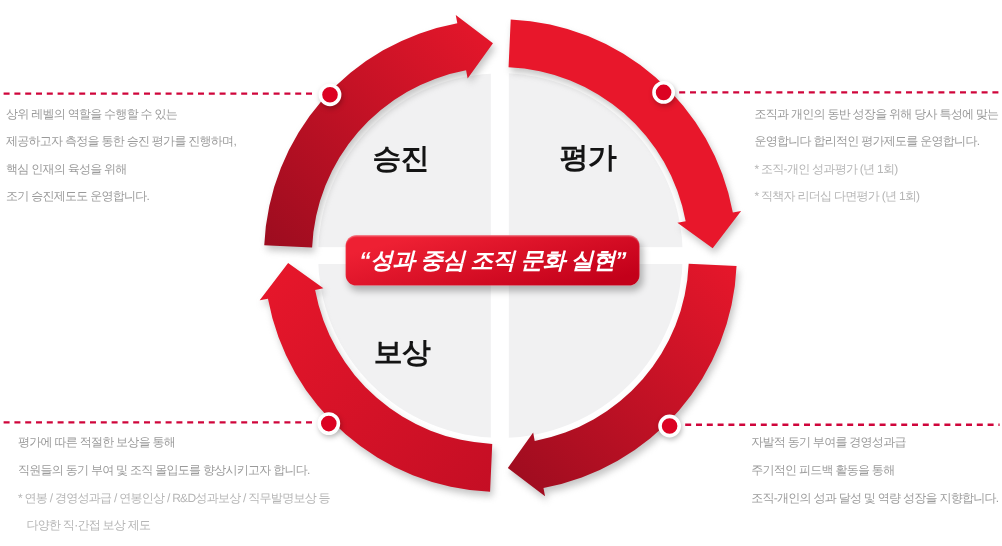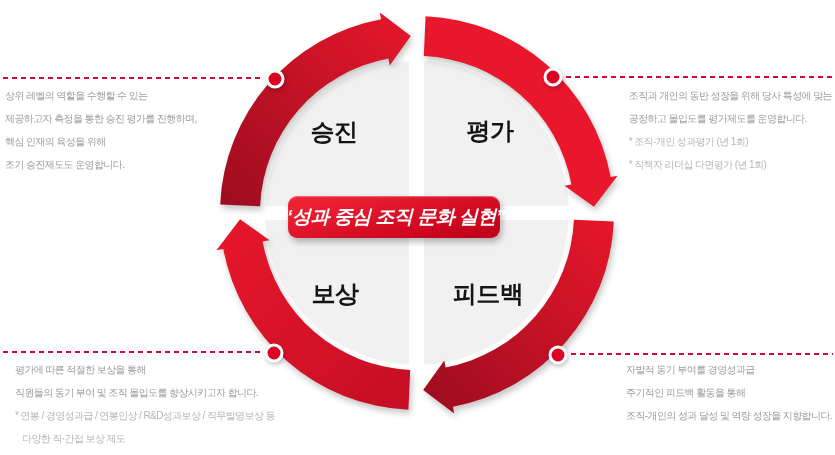--- a/index.html
+++ b/index.html
@@ -11,21 +11,21 @@
   #diagram-svg{position:absolute;left:0;top:0;}
   #arc-layer path{filter:drop-shadow(2px 4px 3px rgba(110,110,110,0.40));}
   .dot{filter:drop-shadow(1px 2px 2px rgba(0,0,0,0.25));}
 
   .quad-label{
     position:absolute;transform:translate(-50%,-50%);
     font-size:24px;font-weight:bold;color:var(--label-black,#141414);
     letter-spacing:-0.5px;white-space:nowrap;
   }
   #center-banner{
-    position:absolute;left:288px;top:196px;width:212px;height:42px;
+    position:absolute;left:288px;top:196px;width:245px;height:42px;
     border-radius:9px;
     background:linear-gradient(165deg,var(--banner-top,#ee2033) 15%,var(--banner-bottom,#c3001a) 90%);
     box-shadow:2px 4px 6px rgba(0,0,0,0.28), inset 0 1px 1px rgba(255,255,255,0.35);
     display:flex;align-items:center;justify-content:center;
   }
   #center-banner .banner-text{
     color:#ffffff;font-weight:bold;font-style:italic;font-size:19px;
     letter-spacing:-0.5px;white-space:nowrap;
   }
   .note{
@@ -81,36 +81,35 @@
       <circle class="dot" cx="275" cy="79" r="8" stroke="#ffffff" stroke-width="3" fill="#dc0222"></circle>
       <circle class="dot" cx="553" cy="77" r="8" stroke="#ffffff" stroke-width="3" fill="#dc0222"></circle>
       <circle class="dot" cx="274" cy="353" r="8" stroke="#ffffff" stroke-width="3" fill="#dc0222"></circle>
       <circle class="dot" cx="558" cy="355" r="8" stroke="#ffffff" stroke-width="3" fill="#dc0222"></circle>
     </g>
   </svg>
 
   <div class="quad-label" style="left:334px;top:132px">승진</div>
   <div class="quad-label" style="left:490px;top:131px">평가</div>
   <div class="quad-label" style="left:335px;top:294px">보상</div>
-  <div class="quad-label" style="left:488px;top:294px">피드백</div>
 
   <div id="center-banner">
     <span class="banner-text">“성과 중심 조직 문화 실현”</span>
   </div>
 
   <div class="note" style="left:5px;top:84px">
     <div>상위 레벨의 역할을 수행할 수 있는</div>
     <div>제공하고자 측정을 통한 승진 평가를 진행하며,</div>
     <div>핵심 인재의 육성을 위해</div>
     <div>조기 승진제도도 운영합니다.</div>
   </div>
 
   <div class="note right" style="right:3px;top:84px">
     <div>조직과 개인의 동반 성장을 위해 당사 특성에 맞는</div>
-    <div>공정하고 몰입도를 평가제도를 운영합니다.</div>
+    <div>운영합니다 합리적인 평가제도를 운영합니다.</div>
     <div class="sub">* 조직-개인 성과평가 (년 1회)</div>
     <div class="sub">* 직책자 리더십 다면평가 (년 1회)</div>
   </div>
 
   <div class="note" style="left:15px;top:358px">
     <div>평가에 따른 적절한 보상을 통해</div>
     <div>직원들의 동기 부여 및 조직 몰입도를 향상시키고자 합니다.</div>
     <div class="sub">* 연봉 / 경영성과급 / 연봉인상 / R&amp;D성과보상 / 직무발명보상 등</div>
     <div class="sub indent">다양한 직·간접 보상 제도</div>
   </div>

